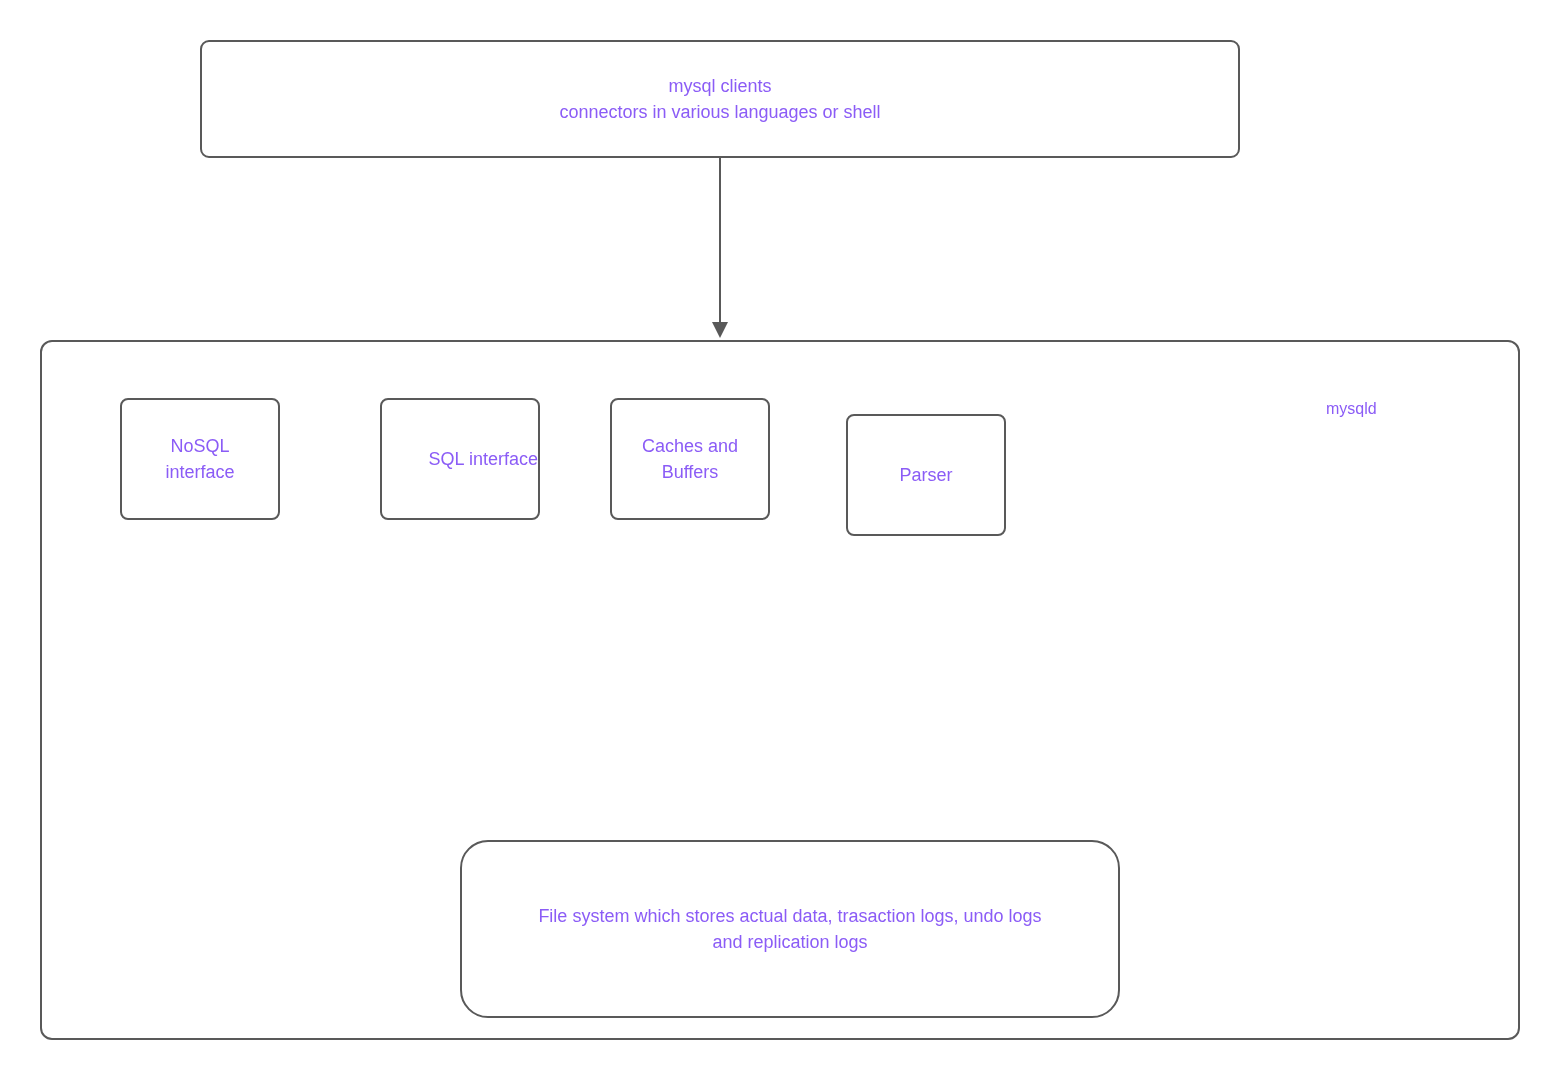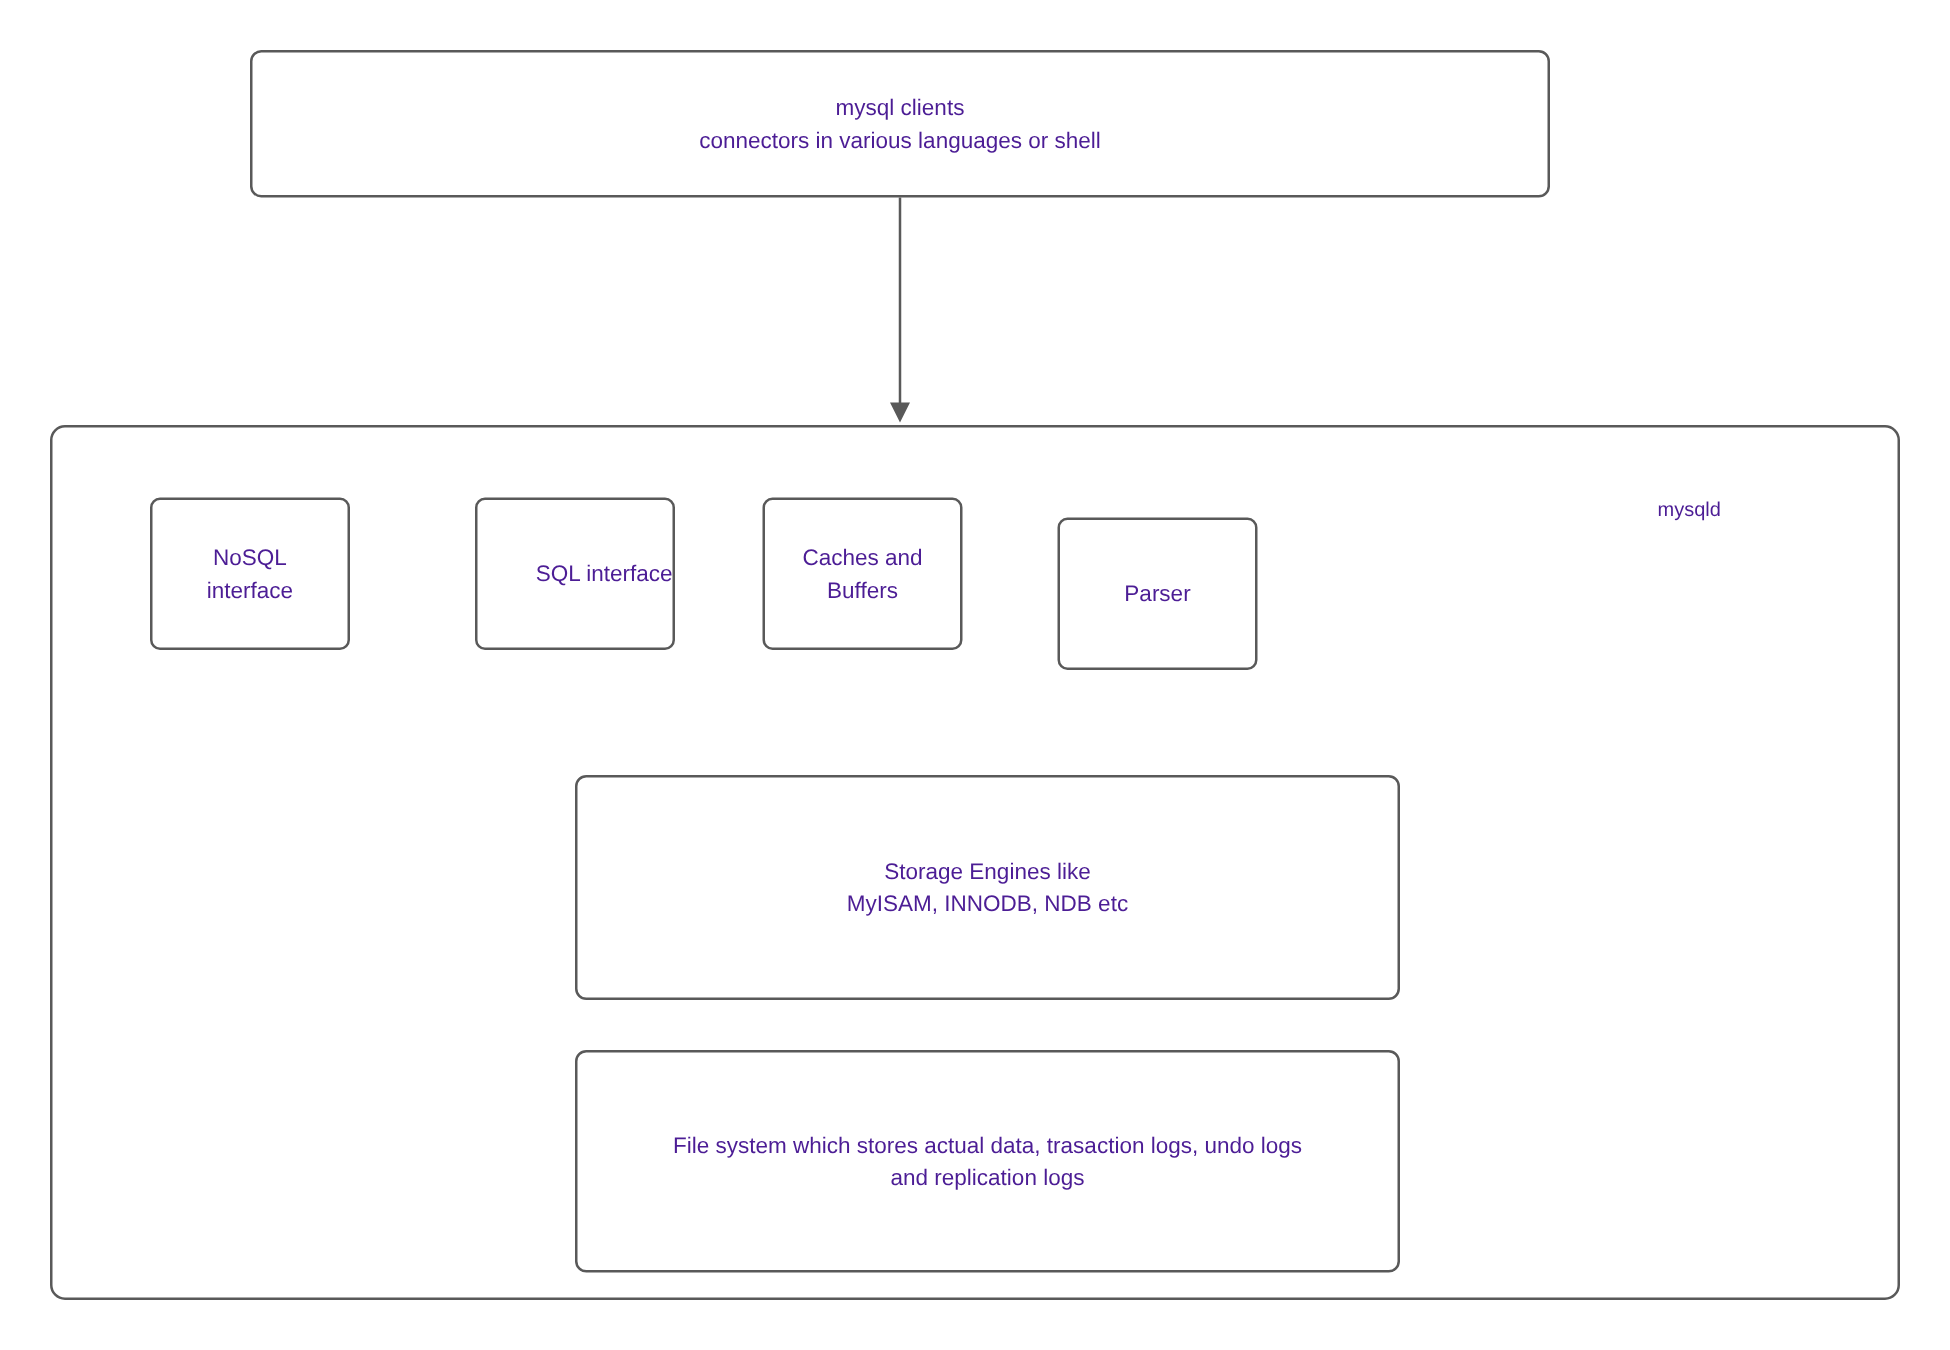--- a/index.html
+++ b/index.html
@@ -6,21 +6,21 @@
     margin: 0;
     padding: 0;
     background: #ffffff;
   }
   #canvas {
     position: relative;
     width: 1560px;
     height: 1080px;
     background: #ffffff;
     font-family: "Liberation Sans", sans-serif;
-    color: #4c1d95;
+    color: #8b5cf6;
     overflow: hidden;
   }
   .box {
     position: absolute;
     box-sizing: border-box;
     border: 2px solid #595959;
     border-radius: 9px;
     background: #ffffff;
     display: flex;
     align-items: center;
@@ -85,20 +85,21 @@
     left: 418px;
     top: 278px;
     width: 660px;
     height: 180px;
   }
   .filesystem-box {
     left: 418px;
     top: 498px;
     width: 660px;
     height: 178px;
+    border-radius: 28px;
   }
 </style>
 </head>
 <body>
 
 <div id="canvas">
 
   <div class="box clients-box">
     <span>mysql clients
 connectors in various languages or shell</span>
@@ -123,24 +124,20 @@
     <div class="box component comp-2">
       <span>Caches and
 Buffers</span>
     </div>
 
     <div class="box component comp-3">
       <span>Parser</span>
     </div>
 
 
-    <div class="box storage-box">
-      <span>Storage Engines like
-MyISAM, INNODB, NDB etc</span>
-    </div>
 
     <div class="box filesystem-box">
       <span>File system which stores actual data, trasaction logs, undo logs
 and replication logs</span>
     </div>
 
   </div>
 
 </div>
 

